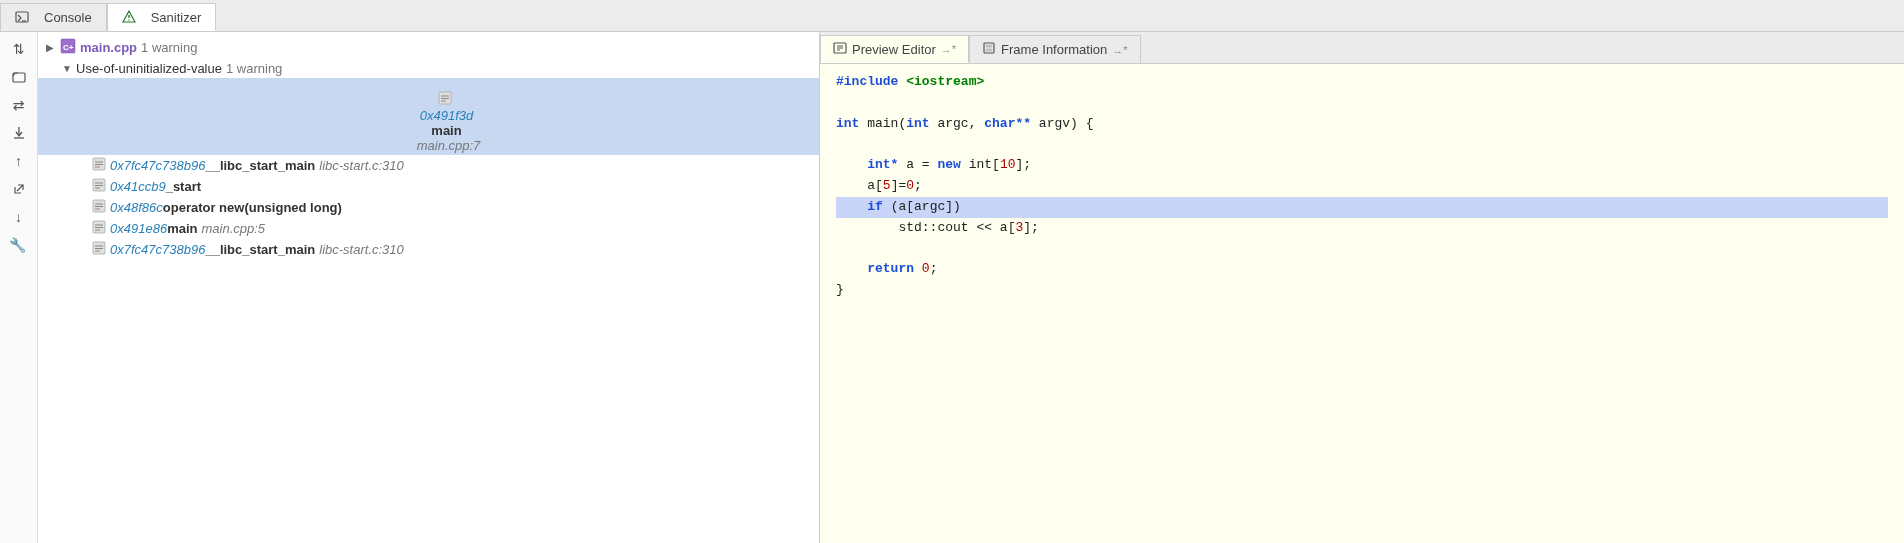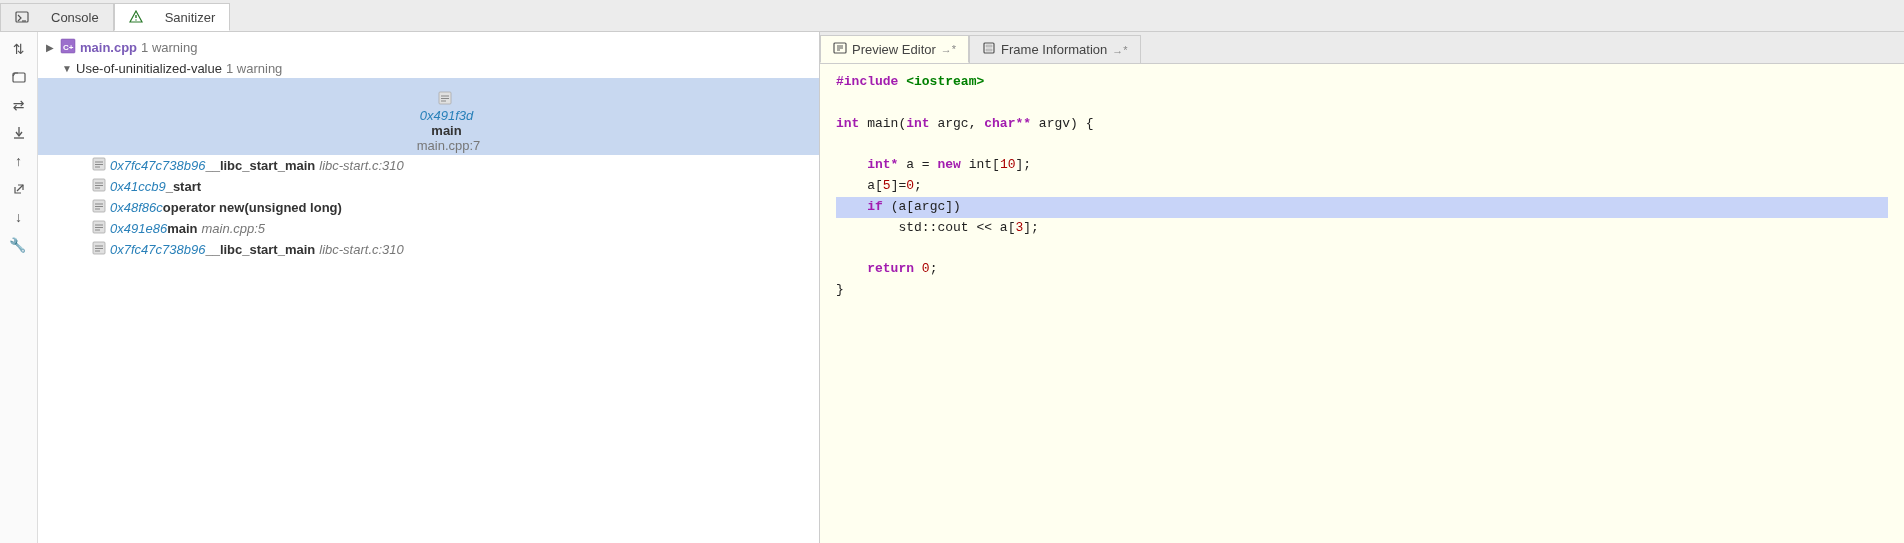--- a/index.html
+++ b/index.html
@@ -23,21 +23,21 @@
     .tab {
       display: flex;
       align-items: center;
       padding: 11px 14px;
       height: 28px;
       cursor: pointer;
       border: 1px solid #ccc;
       border-bottom: none;
       background: #ececec;
       color: #444;
-      gap: 22px;
+      gap: 15px;
       font-size: 13px;
     }
     .tab.active {
       background: #fff;
       border-bottom: 1px solid #fff;
       z-index: 1;
     }
     .tab-icon {
       width: 14px;
       height: 14px;
@@ -173,21 +173,21 @@
 
     .code-line {
       display: flex;
       align-items: center;
       white-space: pre;
     }
     .code-line.highlighted {
       background: #c8d4f8;
     }
 
-    .kw { color: #a21caf; font-weight: bold; }
+    .kw { color: #1d4ed8; font-weight: bold; }
     .include-str { color: #008000; font-weight: bold; }
     .num { color: #aa0000; }
     .plain { color: #222; }
   </style>
 </head>
 <body>
 
 <div class="tab-bar">
   <div class="tab">
     <span class="tab-icon">
@@ -269,21 +269,21 @@
           <span style="margin-right:4px;">
             <svg width="14" height="14" viewBox="0 0 14 14" fill="none">
               <rect x="1" y="1" width="12" height="12" rx="1" fill="#e0e0e0" stroke="#aaa" stroke-width="0.8"></rect>
               <line x1="3" y1="5" x2="11" y2="5" stroke="#888" stroke-width="1"></line>
               <line x1="3" y1="7.5" x2="11" y2="7.5" stroke="#888" stroke-width="1"></line>
               <line x1="3" y1="10" x2="8" y2="10" stroke="#888" stroke-width="1"></line>
             </svg>
           </span>
           <span style="color:#2980b9; font-style:italic;">0x491f3d</span>
           <span style="color:#333; font-weight:bold; margin-left:0;">main</span>
-          <span style="color:#777; margin-left:4px;">main.cpp:7</span>
+          <span style="color:#777; font-style:italic; margin-left:4px;">main.cpp:7</span>
         </div>
 
         <div class="tree-row tree-indent-3">
           <span class="tree-arrow" style="color:transparent;">▶</span>
           <span style="margin-right:4px;">
             <svg width="14" height="14" viewBox="0 0 14 14" fill="none">
               <rect x="1" y="1" width="12" height="12" rx="1" fill="#e0e0e0" stroke="#aaa" stroke-width="0.8"></rect>
               <line x1="3" y1="5" x2="11" y2="5" stroke="#888" stroke-width="1"></line>
               <line x1="3" y1="7.5" x2="11" y2="7.5" stroke="#888" stroke-width="1"></line>
               <line x1="3" y1="10" x2="8" y2="10" stroke="#888" stroke-width="1"></line>

